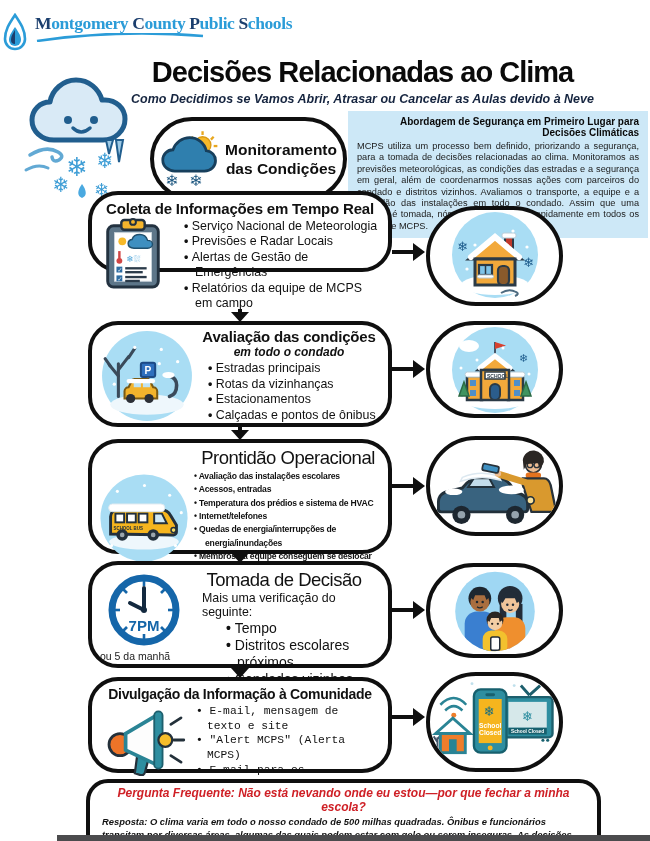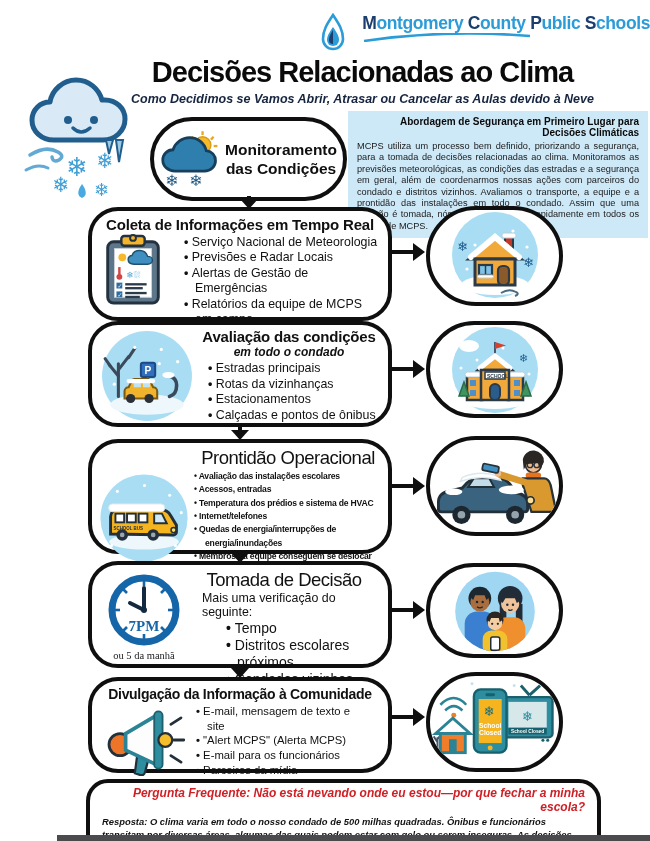--- a/index.html
+++ b/index.html
@@ -2,21 +2,21 @@
 <html><head>
 <meta charset="utf-8">
 <style>
   html,body{margin:0;padding:0;}
   body{width:650px;height:841px;position:relative;background:#fff;
        font-family:"Liberation Sans",sans-serif;color:#111;overflow:hidden;}
   svg{display:block;}
   .abs{position:absolute;}
 
   
-  .logo{position:absolute;top:13px;left:0;right:0;display:flex;justify-content:flex-end;align-items:flex-start;gap:14px;}
+  .logo{position:absolute;top:13px;left:0;right:0;display:flex;justify-content:flex-start;align-items:flex-start;gap:5px;font-family:Liberation Serif, serif;}
   .logo-textcol{position:relative;padding-bottom:8px;}
   .logo-line{font-size:17.5px;font-weight:bold;letter-spacing:-0.4px;white-space:nowrap;}
   .lead{color:#1b3e6d;} .rest{color:#2b9cd8;}
   .tagline{font-size:7.5px;font-weight:bold;color:#2b9cd8;letter-spacing:2.4px;margin-top:1px;}
   .swoosh{position:absolute;left:0;bottom:0;}
 
   .page-title{position:absolute;top:56px;left:85px;width:555px;text-align:center;
        font-size:29px;font-weight:bold;letter-spacing:-1px;color:#0a0a0a;}
   .page-subtitle{position:absolute;top:92px;left:85px;width:555px;text-align:center;
        font-size:12.5px;font-weight:bold;font-style:italic;color:#15243f;}
@@ -45,35 +45,35 @@
 
   .box-row{display:flex;align-items:center;}
   .b1-list{font-size:12.4px;line-height:1.24;}
   .b2-list{font-size:12.4px;line-height:1.26;}
   .b3-list{font-size:8.6px;font-weight:bold;letter-spacing:-0.2px;line-height:1.55;}
   .b4-list{font-size:14px;line-height:1.22;margin-left:38px;}
   .b5-list{font-size:11.3px;line-height:1.3;}
   .subhead{font-size:12px;font-weight:bold;font-style:italic;text-align:center;margin:0 0 2px;}
   .intro-line{font-size:12.4px;margin:0 0 1px 14px;}
   .red-line{font-size:12.5px;font-weight:bold;font-style:italic;color:#cf2026;text-align:center;margin-top:2px;}
-  .clock-col{width:88px;flex:none;text-align:center;font-family:Liberation Serif, serif;}
+  .clock-col{width:88px;flex:none;}
   .clock-caption{font-size:10.5px;line-height:1.15;color:#222;margin-top:1px;}
 
   
   .varrow{position:absolute;width:18px;}
   .varrow .stem{width:4px;background:#0f0f0f;margin:0 auto;}
   .varrow .head{width:0;height:0;border-left:9px solid transparent;border-right:9px solid transparent;border-top:10px solid #0f0f0f;}
   .harrow{position:absolute;left:392px;height:18px;display:flex;align-items:center;}
   .harrow .stem{width:21px;height:4px;background:#0f0f0f;}
   .harrow .head{width:0;height:0;border-top:9px solid transparent;border-bottom:9px solid transparent;border-left:12px solid #0f0f0f;}
 
   
   .faq-box{position:absolute;left:86px;top:779px;width:515px;box-sizing:border-box;
        border:4px solid #0f0f0f;border-radius:22px;background:#fff;padding:3px 12px 4px;}
-  .faq-q{font-size:12px;font-weight:bold;font-style:italic;color:#cf2026;text-align:right;margin-bottom:2px;}
+  .faq-q{font-size:12px;font-weight:bold;font-style:italic;color:#cf2026;text-align:center;margin-bottom:2px;}
   .faq-a{font-size:9.4px;font-weight:bold;font-style:italic;line-height:1.35;color:#111;}
   .footer-bar{position:absolute;left:57px;top:835px;width:593px;height:6px;background:#4b4b4d;}
 
   .snowtext{font-family:"DejaVu Sans",sans-serif;}
 </style>
 </head>
 <body>
 
 <div class="logo">
   <svg width="30" height="44" viewBox="0 0 30 44">
@@ -169,21 +169,21 @@
   </div>
 <div class="harrow" style="top:601px;">
     <div class="stem"></div>
     <div class="head"></div>
   </div>
 <div class="harrow" style="top:708px;">
     <div class="stem"></div>
     <div class="head"></div>
   </div>
 
-<div class="fbox" style="top:207px;height:114px;padding:5px 8px 12px;">
+<div class="fbox" style="top:191px;height:81px;padding:5px 8px 12px;">
   <h2 class="h-med">Coleta de Informações em Tempo Real</h2>
   <div class="box-row" style="align-items:flex-start;">
     <svg width="58" height="72" viewBox="0 0 58 74" style="margin:1px 2px 0 4px;flex:none;">
       <rect x="3" y="8" width="52" height="63" rx="6" fill="#5d7689" stroke="#233240" stroke-width="3"></rect>
       <rect x="10" y="15" width="38" height="50" fill="#fff" stroke="#c8d2da"></rect>
       <rect x="17" y="2" width="24" height="10" rx="3" fill="#f4b42c" stroke="#233240" stroke-width="2.5"></rect>
       <circle cx="29" cy="4" r="3" fill="#f4b42c" stroke="#233240" stroke-width="2"></circle>
       <circle cx="18" cy="24" r="4" fill="#f6b929"></circle>
       <path d="M22 29 c-4 0 -6 -2 -6 -5 c0 -2 2 -4 4 -4 c1 -3 4 -5 8 -5 c4 0 7 3 8 6 c3 0 5 2 5 4 c0 2 -2 4 -5 4 z" fill="#3f8fc0" stroke="#20506e" stroke-width="1.5" transform="translate(8,2)"></path>
       <line x1="15" y1="34" x2="15" y2="42" stroke="#d04545" stroke-width="2.5"></line>
@@ -444,21 +444,21 @@
       <path d="M34 52 l13 3 l-5 19 a4 4 0 0 1 -5 3 l-6 -2 z" fill="#2e8ea0" stroke="#23303a" stroke-width="2.4"></path>
       <polygon points="21,32 55,12 55,66 21,50" fill="#fdfdfd" stroke="#2a8495" stroke-width="4"></polygon>
       <rect x="52" y="8" width="9" height="62" rx="4.5" fill="#2e8ea0" stroke="#1d5f6d" stroke-width="2"></rect>
       <circle cx="64" cy="39" r="7.5" fill="#f6bd2a" stroke="#23303a" stroke-width="2.4"></circle>
       <g stroke="#23303a" stroke-width="3" stroke-linecap="round">
         <line x1="70" y1="22" x2="81" y2="15"></line>
           <line x1="73" y1="39" x2="84" y2="39"></line>
           <line x1="70" y1="56" x2="81" y2="63"></line>
       </g>
     </svg>
-    <ul class="blist b5-list" style="margin:2px 12px 0 10px;">
+    <ul class="blist b5-list" style="margin:2px 12px 0 10px;font-family:Liberation Mono, monospace;">
       <li>E-mail, mensagem de texto e site</li>
       <li>"Alert MCPS" (Alerta MCPS)</li>
       <li>E-mail para os funcionários</li>
       <li>Parceiros da mídia</li>
       <li>Mídia social</li>
       <li>MCPS-TV</li>
     </ul>
   </div>
 </div>
 <div class="roval" style="top:672px;height:100px;">

